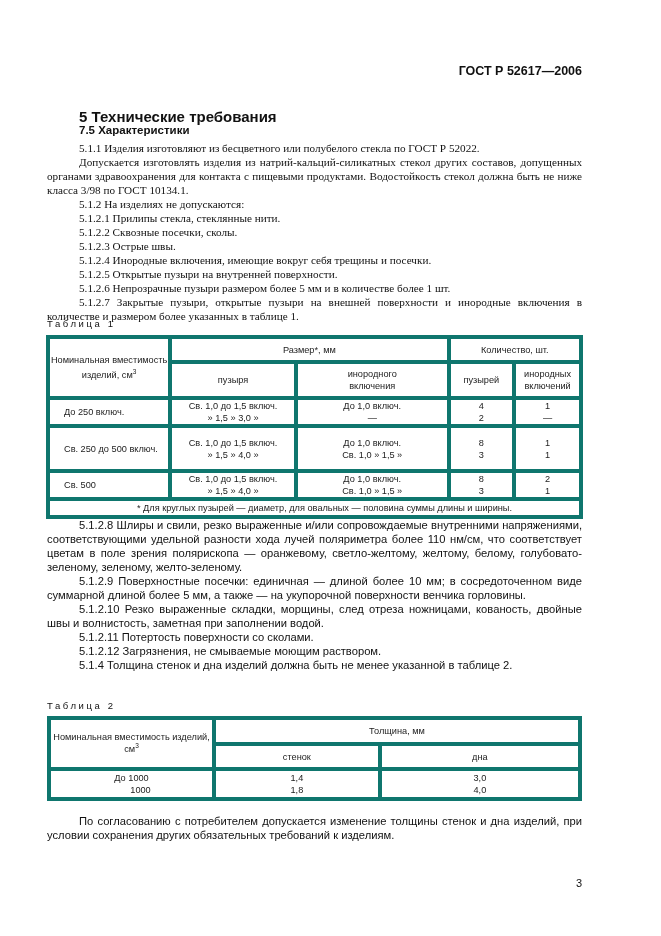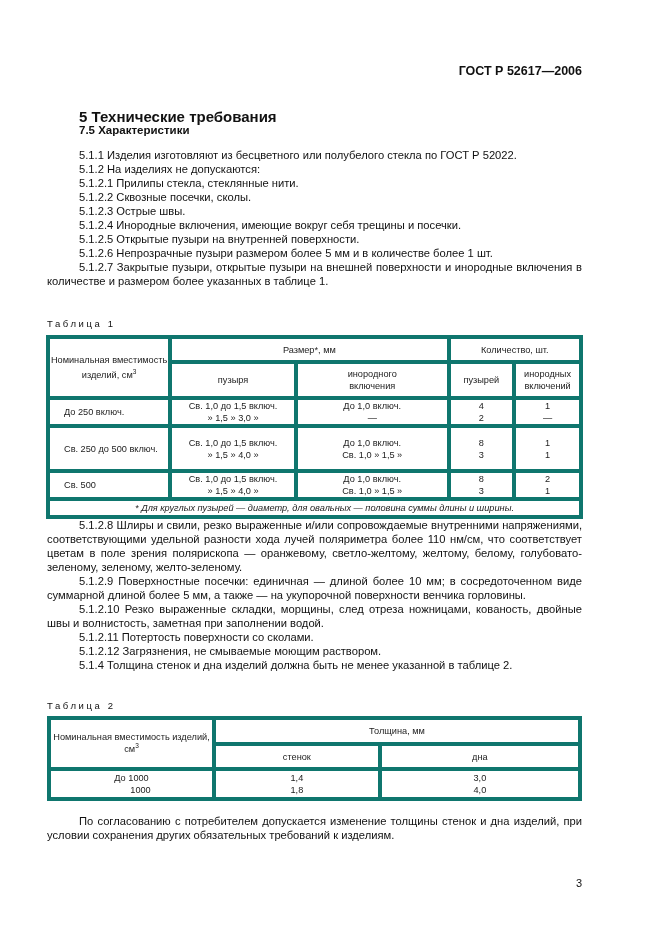--- a/index.html
+++ b/index.html
@@ -12,33 +12,34 @@
   .txt { left: 47px; width: 535px; font-size: 11.2px; line-height: 14px; text-align: justify; }
   .p { margin: 0; text-indent: 32px; text-align: justify; }
   .p.last { text-align-last: left; }
   .tlabel { font-size: 9.5px; letter-spacing: 2.6px; }
   table.t { position: absolute; border-collapse: collapse; font-size: 9.2px; color: #222; }
   table.t td { border: 4px solid #0f766e; padding: 0; text-align: center; vertical-align: middle; }
   table.t tr.thick td { border-bottom: 3px solid #111; }
   .cell2 { line-height: 12px; }
   .vtop td { vertical-align: top; padding-top: 3px; }
   .left { text-align: left !important; padding-left: 14px !important; }
-  .foot { text-align: left; padding-left: 20px !important; font-style: italic; }
+  .foot { text-align: left; padding-left: 20px !important; }
   sup { font-size: 6.5px; }
   .pg { right: 79px; top: 877px; font-size: 11px; }
 </style>
 </head>
 <body>
 
 <div class="abs hdr">ГОСТ Р 52617—2006</div>
 <div class="abs h1">5  Технические требования</div>
 <div class="abs h2">7.5  Характеристики</div>
 
-<div class="abs txt" style="top:148px;">
+<div class="abs txt" style="top:141px;font-family:Liberation Serif, serif;">
   <p class="p last">5.1.1  Изделия изготовляют из бесцветного или полубелого стекла по ГОСТ Р 52022.</p>
+  <p class="p last">Допускается изготовлять изделия из натрий-кальций-силикатных стекол других составов, допущенных органами здравоохранения для контакта с пищевыми продуктами. Водостойкость стекол должна быть не ниже класса 3/98 по ГОСТ 10134.1.</p>
   <p class="p last">5.1.2  На изделиях не допускаются:</p>
   <p class="p last">5.1.2.1  Прилипы стекла, стеклянные нити.</p>
   <p class="p last">5.1.2.2  Сквозные посечки, сколы.</p>
   <p class="p last">5.1.2.3  Острые швы.</p>
   <p class="p last">5.1.2.4  Инородные включения, имеющие вокруг себя трещины и посечки.</p>
   <p class="p last">5.1.2.5  Открытые пузыри на внутренней поверхности.</p>
   <p class="p last">5.1.2.6  Непрозрачные пузыри размером более 5 мм и в количестве более 1 шт.</p>
   <p class="p last">5.1.2.7  Закрытые пузыри, открытые пузыри на внешней поверхности и инородные включения в количестве и размером более указанных в таблице 1.</p>
 </div>
 

